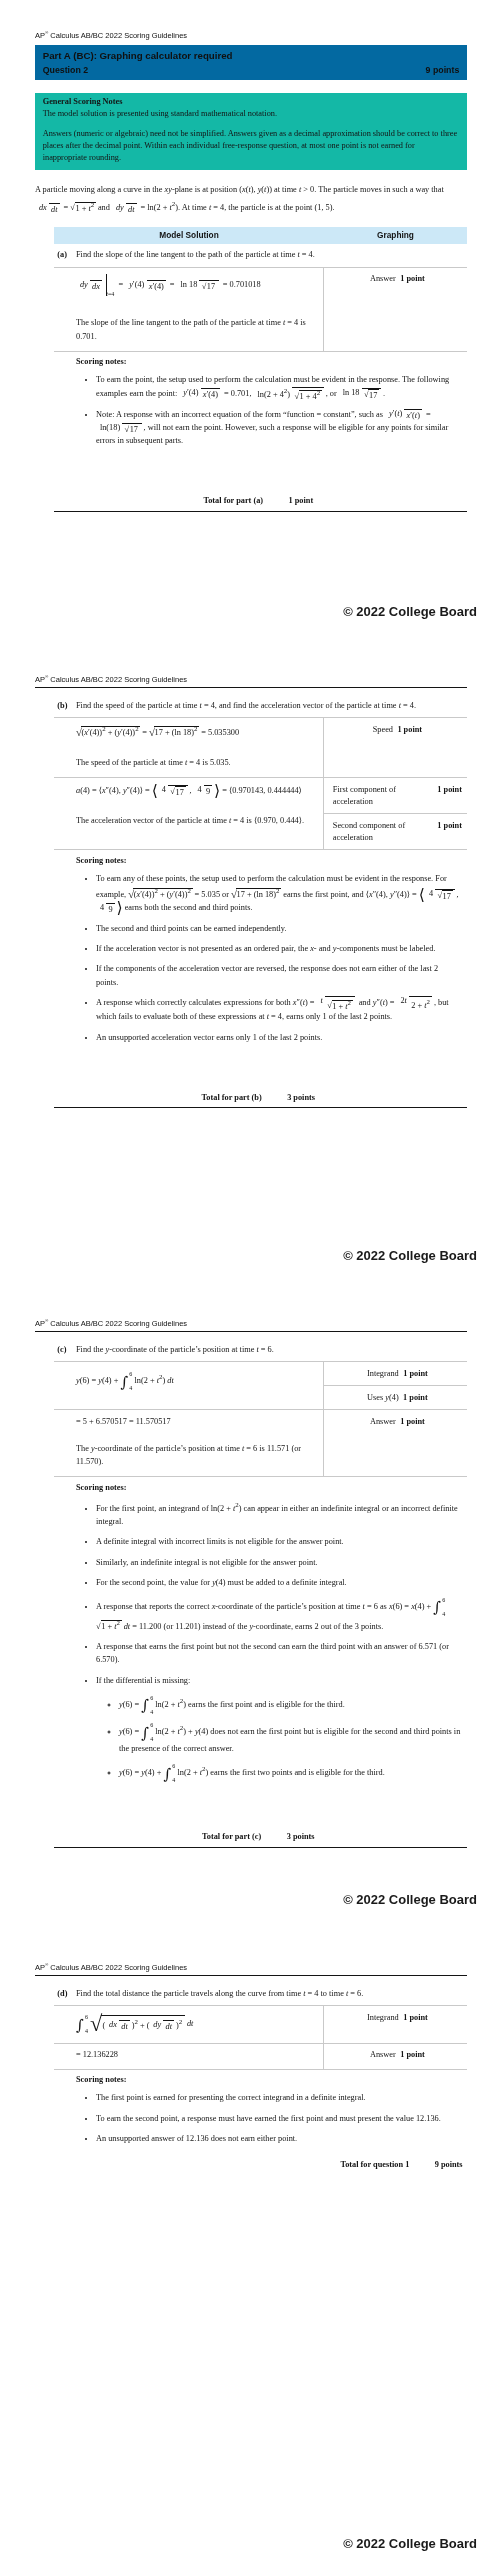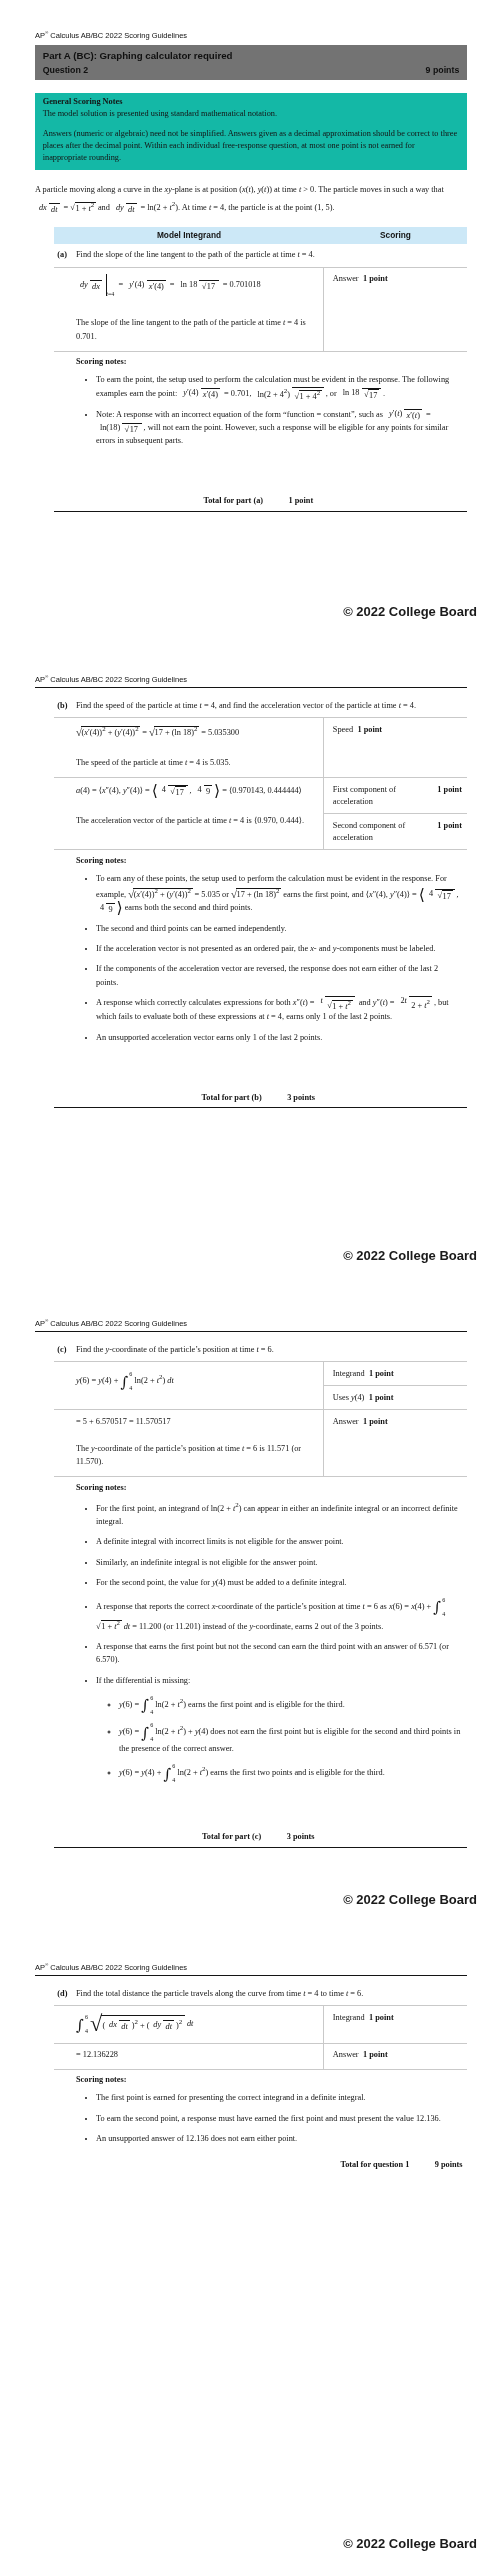--- a/index.html
+++ b/index.html
@@ -6,21 +6,21 @@
   html,body { margin:0; padding:0; background:#ffffff; }
   body { width:498px; font-family:"Liberation Serif", serif; color:#141414; }
   .page { position:relative; width:498px; padding:30px 31px 0 35px; overflow:hidden; }
   .p1,.p3 { height:644px; }
   .p2,.p4 { height:644px; }
 
   .doc-header { font-family:"Liberation Sans", sans-serif; font-size:7.5px; color:#111; }
   .doc-header sup { font-size:4.4px; }
   .hr-rule { border-bottom:1.4px solid #141414; margin-top:3.9px; }
 
-  .banner { background:#737373; margin-top:5.5px; padding:5px 7.7px 5px 7.7px;
+  .banner { background:#0369a1; margin-top:5.5px; padding:5px 7.7px 5px 7.7px;
             font-family:"Liberation Sans", sans-serif; font-weight:bold; color:#101010; }
   .banner-title { font-size:9.7px; }
   .banner-row2 { display:flex; justify-content:space-between; font-size:8.8px; margin-top:3.9px; }
 
   .gnotes { background:#14b8a6; margin-top:13.3px; padding:3.3px 7.7px 5.5px 7.7px; font-size:8.3px; line-height:12px; }
   .gnotes-h { font-weight:bold; }
   .gnotes p { margin:0; }
   .gnotes .gp2 { margin-top:7.7px; }
 
   .problem { margin:13.3px 0 0 0; font-size:8.3px; line-height:14.4px; }
@@ -33,21 +33,21 @@
   .qt-h-right { flex:1; }
 
   .qrow { display:flex; padding:5px 0 4.4px 0; border-bottom:0.6px solid #c9c9c9; line-height:1.55; }
   .qlabel { width:22px; min-width:22px; font-weight:bold; padding-left:3.3px; }
   .qtext { flex:1; padding-right:5.5px; }
 
   .brow { display:flex; }
   .brow + .brow { border-top:0.6px solid #c9c9c9; }
   .bleft { width:270px; min-width:270px; padding:6.6px 6.6px 7.7px 22px; border-right:0.6px solid #c9c9c9; }
   .bright { flex:1; display:flex; flex-direction:column; }
-  .scell { display:flex; justify-content:flex-start; align-items:flex-start;
+  .scell { display:flex; justify-content:center; align-items:flex-start;
            padding:5.5px 5px 5.5px 8.8px; line-height:1.45; }
   .scell + .scell { border-top:0.6px solid #c9c9c9; }
   .slabel { padding-right:4.4px; }
   .pts { font-weight:bold; white-space:nowrap; }
 
   .concl { margin-top:17.7px; line-height:1.6; }
   .concl2 { margin-top:14.4px; line-height:1.6; }
 
   .snotes { border-top:0.6px solid #c9c9c9; padding:5.5px 6.6px 2.2px 22px; }
   .sn-h { font-weight:bold; }
@@ -105,22 +105,22 @@
   <p class="problem">A particle moving along a curve in the <i>xy</i>-plane is at position (<i>x</i>(<i>t</i>), <i>y</i>(<i>t</i>)) at time <i>t</i> &gt; 0. The particle moves in such a way that <span class="frac">
         <span class="num"><i>dx</i></span>
         <span class="den"><i>dt</i></span>
       </span> = <span class="sqrt">√<span class="rad">1 + <i>t</i><sup>2</sup></span></span> and <span class="frac">
         <span class="num"><i>dy</i></span>
         <span class="den"><i>dt</i></span>
       </span> = ln(2 + <i>t</i><sup>2</sup>). At time <i>t</i> = 4, the particle is at the point (1, 5).</p>
 
   <div class="qtable">
     <div class="qt-head">
-      <div class="qt-h-left">Model Integrand</div>
-      <div class="qt-h-right">Scoring</div>
+      <div class="qt-h-left">Model Solution</div>
+      <div class="qt-h-right">Graphing</div>
     </div>
     <div class="qrow">
       <span class="qlabel">(a)</span>
       <span class="qtext">Find the slope of the line tangent to the path of the particle at time <i>t</i> = 4.</span>
     </div>
     <div class="brow">
       <div class="bleft">
         <div class="math"><span class="frac">
               <span class="num"><i>dy</i></span>
               <span class="den"><i>dx</i></span>

